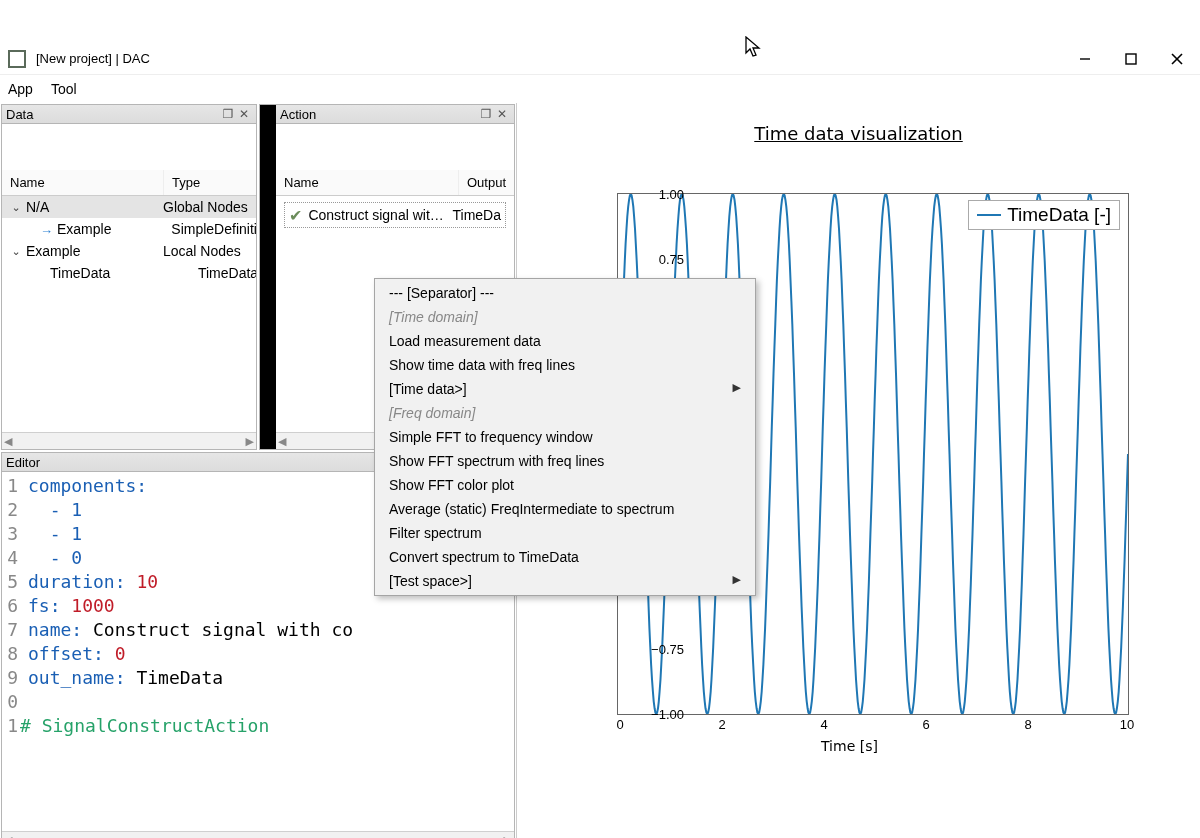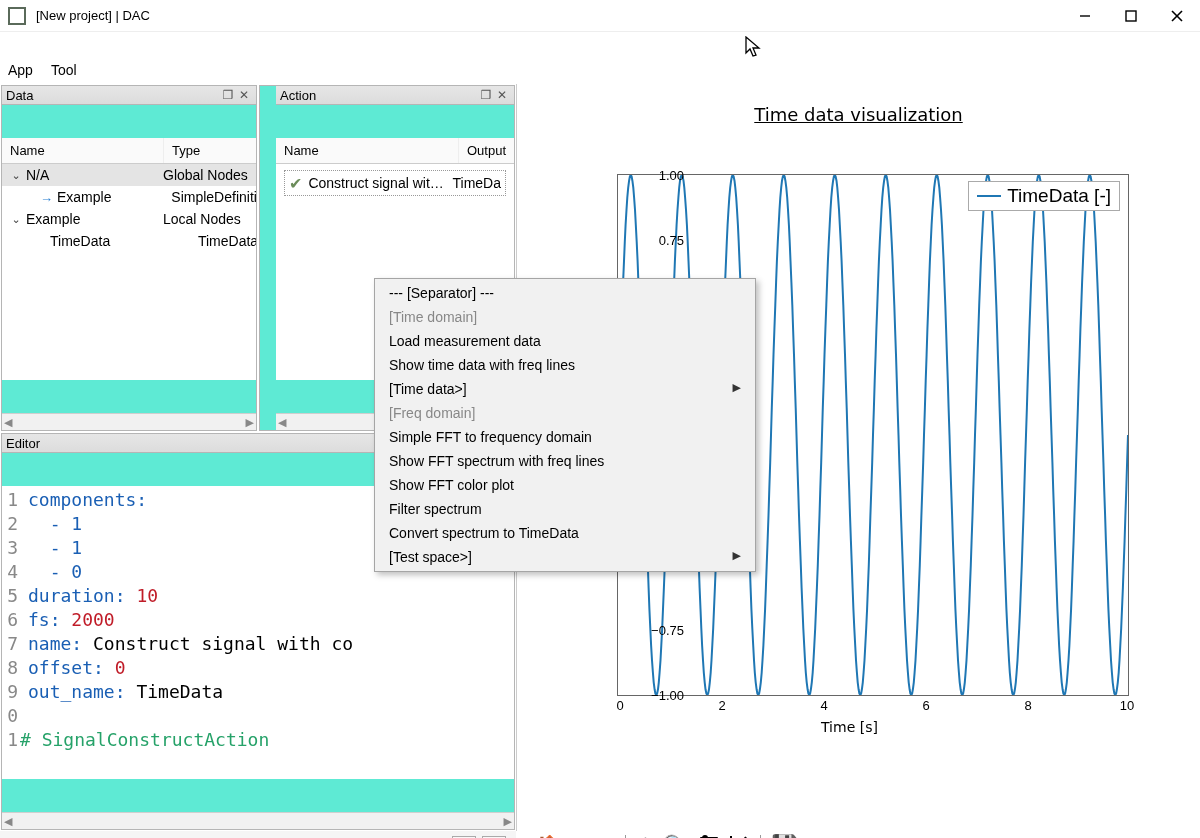--- a/index.html
+++ b/index.html
@@ -15,20 +15,21 @@
   }
 
   
   .titlebar {
     display: flex;
     align-items: center;
     height: 31px;
     background: #fff;
     border-bottom: 1px solid #eee;
     padding-left: 8px;
+    margin-top: 43px;
   }
   .titlebar .appicon {
     width: 14px;
     height: 14px;
     border: 2px solid #5a6a5a;
     margin-right: 10px;
   }
   .titlebar .title { font-size: 13px; }
   .titlebar .spacer { flex: 1; }
   .winbtn {
@@ -41,41 +42,39 @@
   }
 
   
   .menubar {
     height: 28px;
     display: flex;
     align-items: center;
     padding-left: 8px;
     gap: 18px;
     font-size: 14px;
-    margin-top: 24px;
   }
 
   
   .workspace {
     display: grid;
     grid-template-columns: 258px 258px 1fr;
     grid-template-rows: 348px 1fr 32px;
     height: calc(838px - 31px - 28px);
     box-sizing: border-box;
   }
 
   
   .panel {
     border: 1px solid #b5b5b5;
-    background: #5eead4;
+    background: #000000;
     display: flex;
     flex-direction: column;
     margin: 1px;
     min-width: 0;
-    gap: 33px;
   }
   .panel-header {
     height: 18px;
     background: linear-gradient(#e6e6e6, #dcdcdc);
     border-bottom: 1px solid #b5b5b5;
     display: flex;
     align-items: center;
     padding: 0 4px;
     font-size: 13px;
   }
@@ -93,20 +92,21 @@
     background: #fff;
     position: relative;
   }
 
   
   .treecols {
     display: flex;
     border-bottom: 1px solid #ccc;
     background: #fafafa;
     font-size: 13px;
+    margin-top: 46px;
   }
   .treecols .col {
     padding: 5px 8px;
   }
   .treecols .c1 { width: 145px; border-right: 1px solid #eee; }
 
   .tree-row {
     display: flex;
     font-size: 14px;
     height: 22px;
@@ -288,21 +288,21 @@
     padding: 2px 0;
     font-size: 14px;
     z-index: 5000;
   }
   .context-menu .mi {
     padding: 4px 14px;
     display: flex;
     align-items: flex-start;
     justify-content: space-between;
   }
-  .context-menu .mi.disabled { color: #888; }
+  .context-menu .mi.disabled { color: #888; font-style: italic; }
   .context-menu .mi .sub { font-size: 11px; color: #333; }
 
   
   .fakecursor {
     position: absolute;
     left: 745px;
     top: 36px;
     font-size: 18px;
     color: #000;
     z-index: 6000;
@@ -420,21 +420,21 @@
       <span>Editor</span>
     </div>
     <div class="panel-body">
       <div class="editor-lines">
         <div class="gutter">1<br>2<br>3<br>4<br>5<br>6<br>7<br>8<br>9<br>0<br>1</div>
         <div class="code"><span class="kw">components:</span>
 <span class="kw">  - 1</span>
 <span class="kw">  - 1</span>
 <span class="kw">  - 0</span>
 <span class="kw">duration: </span><span class="num">10</span>
-<span class="kw">fs: </span><span class="num">2000</span>
+<span class="kw">fs: </span><span class="num">1000</span>
 <span class="kw">name:</span> <span class="str">Construct signal with co</span>
 <span class="kw">offset: </span><span class="num">0</span>
 <span class="kw">out_name:</span> <span class="str">TimeData</span>
 <span></span>
 <span class="cmt"># SignalConstructAction</span></div>
       </div>
     </div>
     <div class="hscroll">
         <span>◀</span>
         <span>▶</span>
@@ -525,27 +525,30 @@
       <span>Show time data with freq lines</span>
     </div>
   <div class="mi">
       <span>[Time data&gt;]</span>
       <span class="sub">▶</span>
     </div>
   <div class="mi disabled">
       <span>[Freq domain]</span>
     </div>
   <div class="mi">
-      <span>Simple FFT to frequency domain</span>
+      <span>Simple FFT to frequency window</span>
     </div>
   <div class="mi">
       <span>Show FFT spectrum with freq lines</span>
     </div>
   <div class="mi">
       <span>Show FFT color plot</span>
+    </div>
+  <div class="mi">
+      <span>Average (static) FreqIntermediate to spectrum</span>
     </div>
   <div class="mi">
       <span>Filter spectrum</span>
     </div>
   <div class="mi">
       <span>Convert spectrum to TimeData</span>
     </div>
   <div class="mi">
       <span>[Test space&gt;]</span>
       <span class="sub">▶</span>

